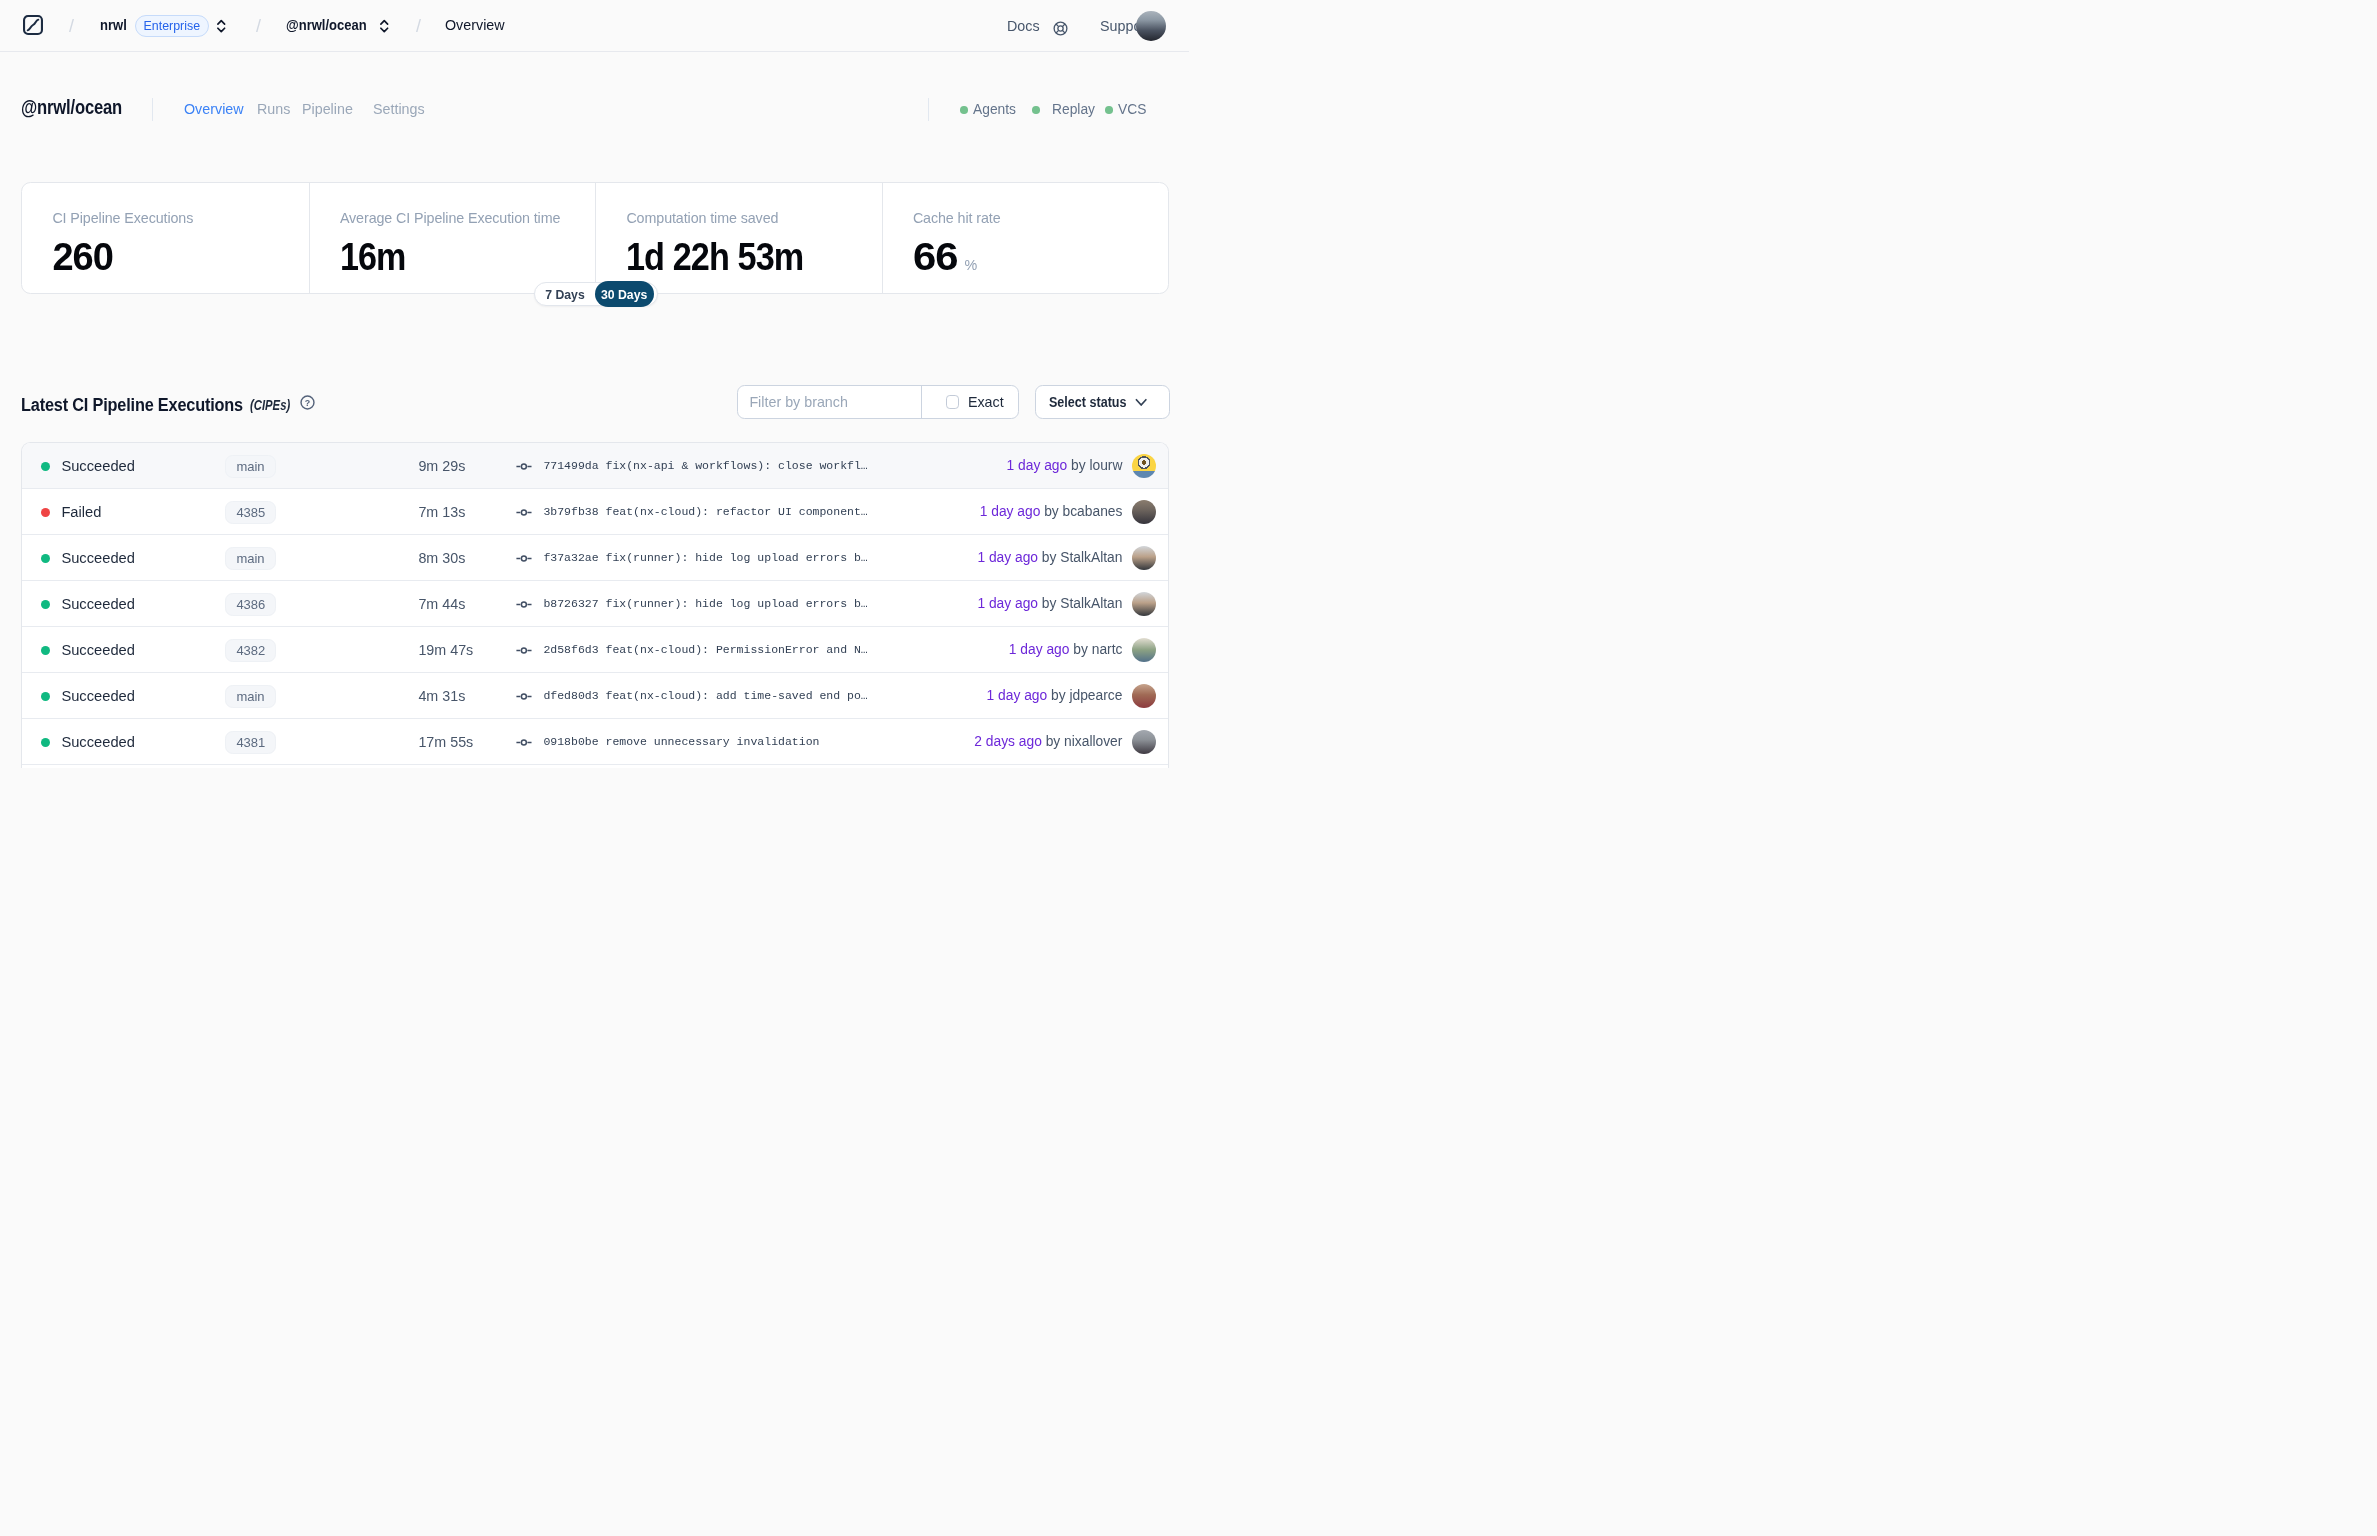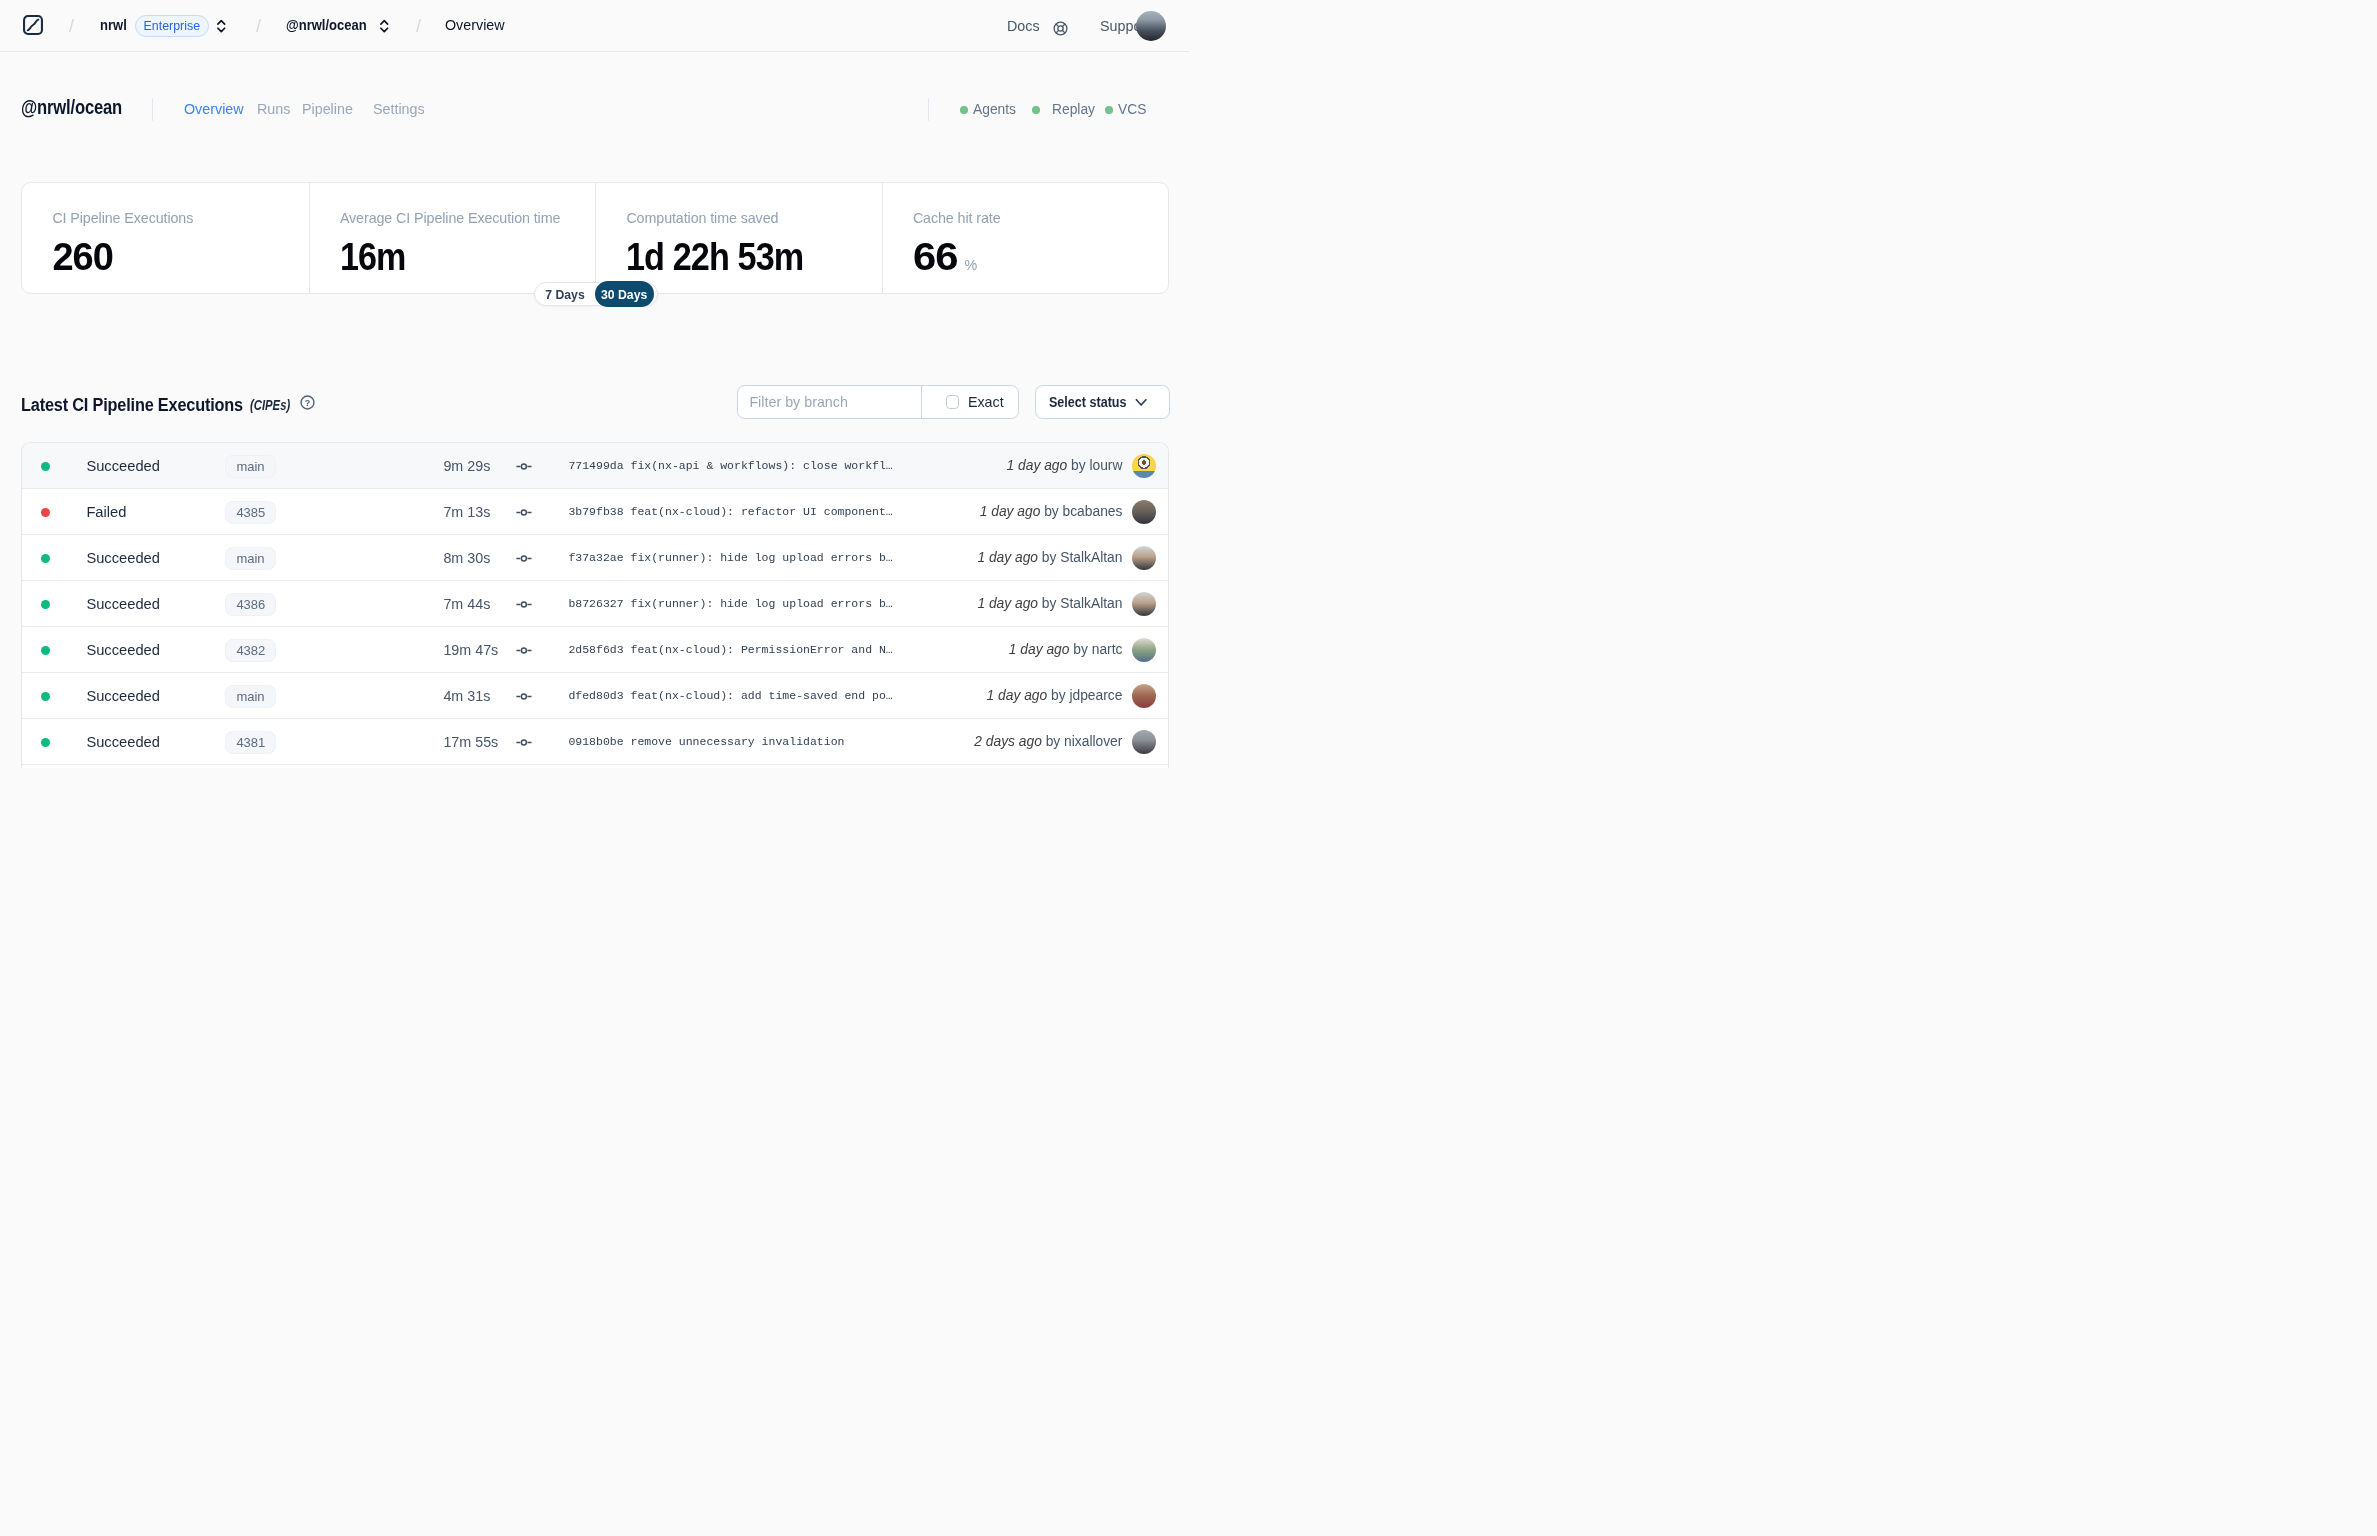--- a/index.html
+++ b/index.html
@@ -47,31 +47,31 @@
 #filterbox .ph { padding-left:11.4px; width:183px; font-size:14.3px; color:#9aa7b8; }
 #filterbox .sep { width:1px; height:32px; background:#ccd4e0; }
 #filterbox .cb { width:13.3px; height:13.3px; border:1.3px solid #c3cbd8; border-radius:3.8px; background:#fff; margin-left:24px; }
 #filterbox .exact { margin-left:8.6px; font-size:14.3px; color:#1e293b; }
 #statusbox { left:1035px; width:135px; display:flex; align-items:center; justify-content:flex-start; padding:0 11.4px 0 13.3px; font-size:13.8px; font-weight:700; color:#1e293b; }
 
 
 #table { position:absolute; left:21.4px; top:442px; width:1148px; height:328px; background:#fff; border:1px solid #e4e7ec; border-radius:9.5px 9.5px 0 0; border-bottom:none; overflow:hidden; }
 .row { position:relative; height:46px; border-bottom:1px solid #e8ebf0; }
 .row.first { background:#f7f8fa; }
-.cell { position:absolute; top:0; height:46px; line-height:46px; white-space:nowrap;margin-left:25px; }
+.cell { position:absolute; top:0; height:46px; line-height:46px; white-space:nowrap; }
 .dot { position:absolute; left:18.5px; top:18.5px; width:9.5px; height:9.5px; border-radius:50%; }
 .dot.g { background:#10b981; }
 .dot.r { background:#ef4444; }
 .status { left:39px; font-size:14.7px; font-weight:500; color:#1e293b; }
 .branch { position:absolute; left:203px; top:11.6px; height:23px; line-height:22px; padding:0 10px; background:#f4f6f9; border:1px solid #eef1f5; border-radius:7.6px; font-size:13px; color:#5d6b80; }
 .dur { left:396px; font-size:14.3px; color:#475569; }
 .cicon { position:absolute; left:493px; top:14.6px; }
 .commit { left:521px; font-family:"Liberation Mono", monospace; font-size:11.5px; color:#334155; }
 .when { right:46px; font-size:13.8px; color:#475569; }
-.when .ago { font-style:italic; color:#404040; }
+.when .ago { color:#6d28d9; }
 .avatar { position:absolute; left:1110px; top:11.4px; width:24px; height:24px; border-radius:50%; }
 svg.icon { display:block; }
 </style>
 </head>
 <body>
 
 <div id="header"></div>
 <svg class="abs icon" style="left:23px;top:15px" width="20" height="20" viewBox="0 0 21 21" fill="none">
   <rect x="1.1" y="1.1" width="18.8" height="18.8" rx="4.2" stroke="#1c2b41" stroke-width="2.2"></rect>
   <path d="M4.9 16.1 C7.9 15.2 7.4 12.4 10.5 10.5 C13.6 8.6 13.1 5.8 16.1 4.9" stroke="#1c2b41" stroke-width="2.1" stroke-linecap="round"></path>

